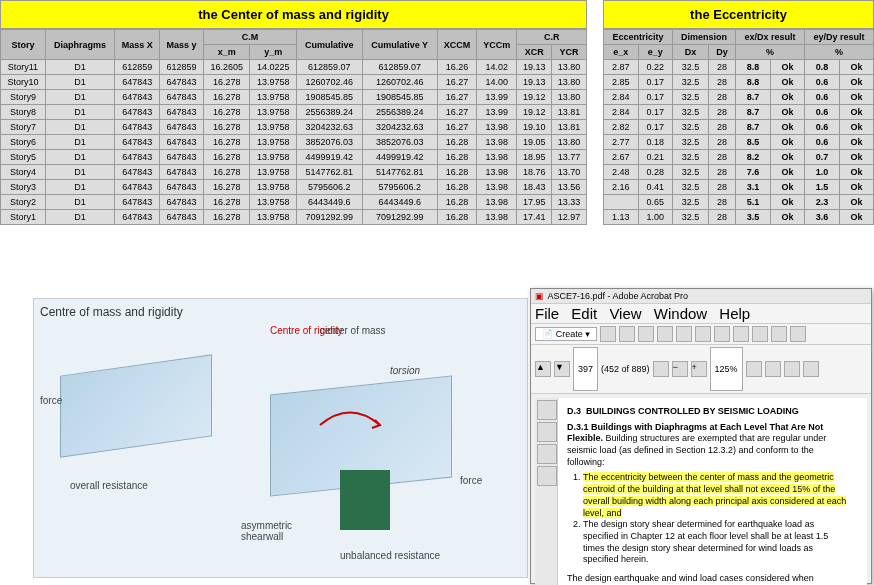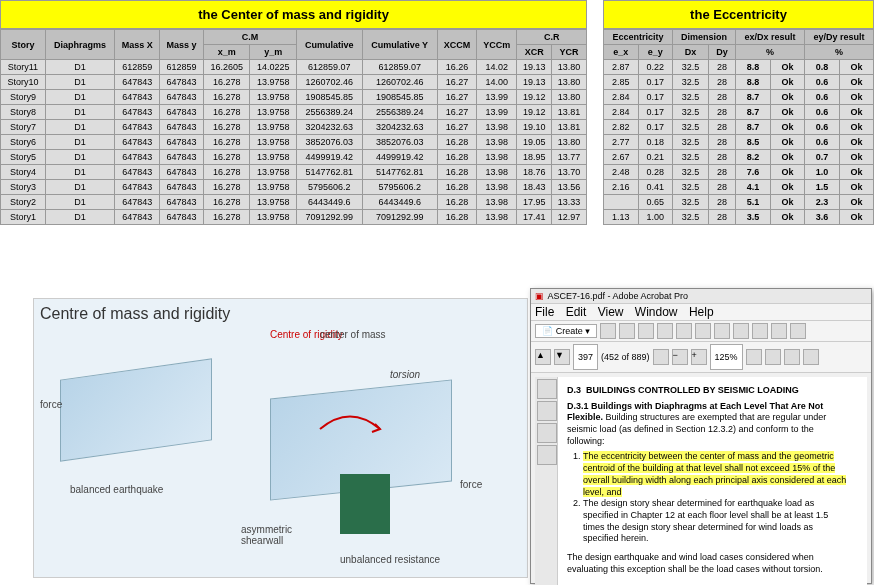--- a/index.html
+++ b/index.html
@@ -8,31 +8,31 @@
 .right{width:276px}
 .title{background:#ffff00;text-align:center;font-weight:bold;font-size:13px;padding:6px 0;border:1px solid #999}
 table{border-collapse:collapse;width:100%;font-size:9px}
 th,td{border:1px solid #999;text-align:center;padding:2px 3px;background:#ddd}
 th{background:#c0c0c0;font-weight:bold}
 .h2{background:#c0c0c0}
 td.ok{font-weight:bold}
 .diagram{position:absolute;left:33px;top:298px;width:495px;height:280px;background:#eaf2f8;border:1px solid #ccc;padding:6px;box-sizing:border-box}
 .acrobat{position:absolute;left:530px;top:288px;width:340px;height:294px;background:#f0f0f0;border:1px solid #888;box-shadow:2px 2px 6px rgba(0,0,0,.3);font-size:9px}
 .acro-title{background:#e8e8e8;padding:2px 4px;border-bottom:1px solid #ccc;display:flex;align-items:center;gap:4px}
-.acro-menu{background:#f4f4f4;padding:1px 4px;border-bottom:1px solid #ccc;font-size:12px}
+.acro-menu{background:#f4f4f4;padding:1px 4px;border-bottom:1px solid #ccc;font-size:15px}
 .acro-menu span{margin-right:8px}
 .acro-tools{background:#f4f4f4;padding:2px 4px;border-bottom:1px solid #ccc;display:flex;align-items:center;gap:3px;flex-wrap:wrap}
 .tbtn{width:14px;height:14px;background:#ddd;border:1px solid #aaa;display:inline-block}
 .acro-page{background:#fff;margin:4px;padding:8px 16px 8px 32px;height:218px;overflow:hidden;font-size:9px;line-height:1.3;position:relative}
 .sidebar{position:absolute;left:0;top:0;width:22px;height:100%;background:#e8e8e8;border-right:1px solid #ccc}
 .stab{width:18px;height:18px;margin:2px;background:#ddd;border:1px solid #aaa}
 .hl{background:#ffff66}
 .create-btn{background:#fff;border:1px solid #aaa;padding:1px 6px;font-size:9px}
-.pgnum{border:1px solid #aaa;padding:7px 4px;background:#fff;font-size:9px}
-.diag-title{font-size:16px;color:#333;margin-bottom:6px}
+.pgnum{border:1px solid #aaa;padding:16px 4px;background:#fff;font-size:9px}
+.diag-title{font-size:12px;color:#333;margin-bottom:6px}
 .diag-body{position:relative;height:240px}
 .table-shape{position:absolute;background:linear-gradient(135deg,#b8d4e8,#d8e8f4);border:1px solid #8ab}
 .lbl{position:absolute;font-size:10px;color:#444}
 .red-lbl{color:#c00}
 </style>
 </head>
 <body>
 
 <div class="wrap">
 <div class="left">
@@ -315,21 +315,21 @@
             <td class="ok">7.6</td>
             <td class="ok">Ok</td>
             <td class="ok">1.0</td>
             <td class="ok">Ok</td>
           </tr>
           <tr>
             <td>2.16</td>
             <td>0.41</td>
             <td>32.5</td>
             <td>28</td>
-            <td class="ok">4.1</td>
+            <td class="ok">3.1</td>
             <td class="ok">Ok</td>
             <td class="ok">1.5</td>
             <td class="ok">Ok</td>
           </tr>
           <tr>
             <td></td>
             <td>0.65</td>
             <td>32.5</td>
             <td>28</td>
             <td class="ok">5.1</td>
@@ -356,21 +356,21 @@
 <div class="diag-title">Centre of mass and  rigidity</div>
 <div class="diag-body">
 <div class="table-shape" style="left:20px;top:40px;width:150px;height:80px;transform:skewY(-8deg)"></div>
 <div class="table-shape" style="left:230px;top:60px;width:180px;height:100px;transform:skewY(-6deg)"></div>
 <div style="position:absolute;left:300px;top:145px;width:50px;height:60px;background:#2a6e4a"></div>
 <div class="lbl red-lbl" style="left:230px;top:0">Centre of rigidity</div>
 <div class="lbl" style="left:280px;top:30">center of mass</div>
 <div class="lbl" style="left:0px;top:70px">force</div>
 <div class="lbl" style="left:420px;top:150px">force</div>
 <div class="lbl" style="left:350px;top:40px;font-style:italic">torsion</div>
-<div class="lbl" style="left:30px;top:155px">balanced earthquake</div>
+<div class="lbl" style="left:30px;top:155px">overall resistance</div>
 <div class="lbl" style="left:201px;top:195px;white-space:pre">asymmetric
 shearwall</div>
 <div class="lbl" style="left:300px;top:225px">unbalanced resistance</div>
 <svg style="position:absolute;left:270px;top:70px" width="80" height="60">
         <path d="M10,30 Q40,5 70,30" stroke="#c00" stroke-width="2" fill="none"></path>
         <path d="M65,25 L70,30 L62,33" stroke="#c00" stroke-width="2" fill="none"></path>
       </svg>
 </div>
 </div>
 

